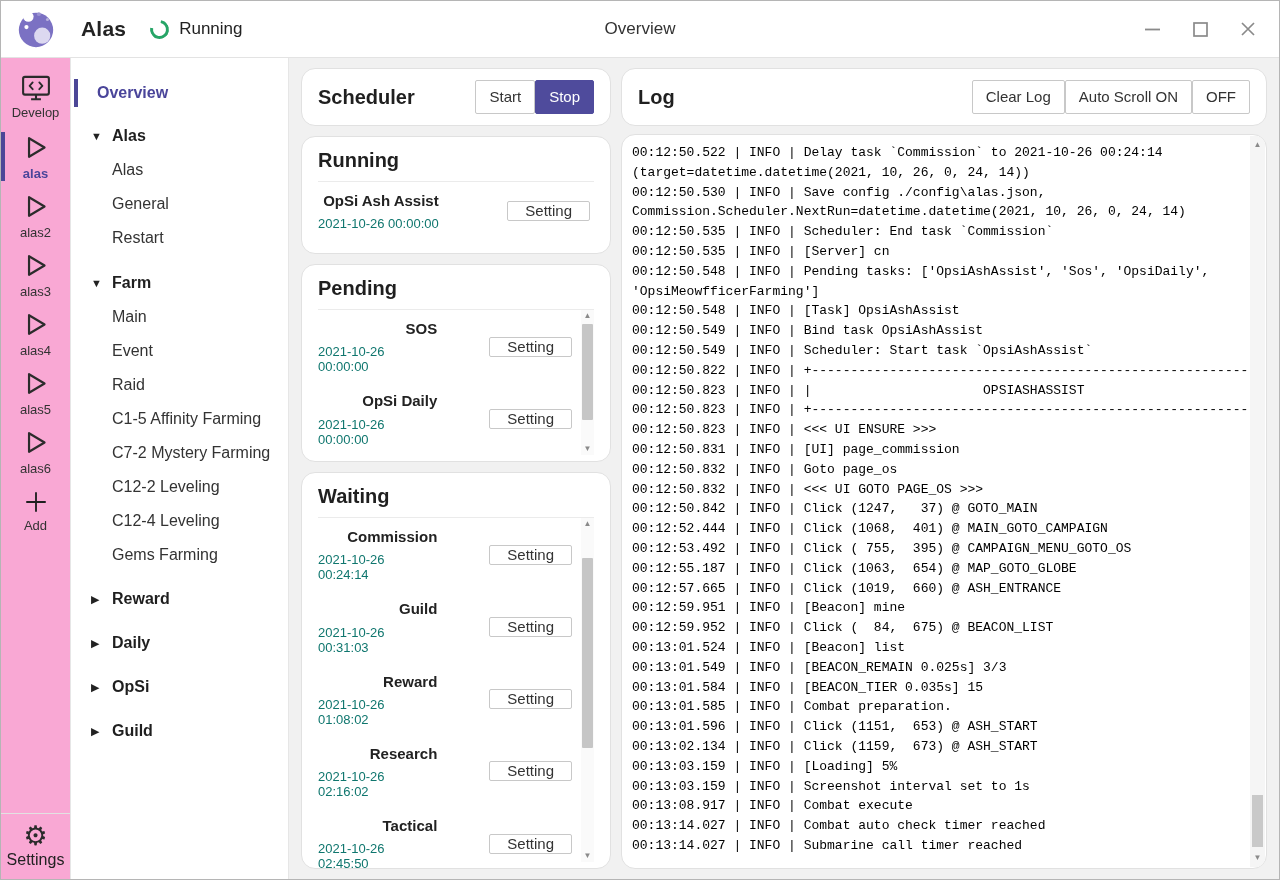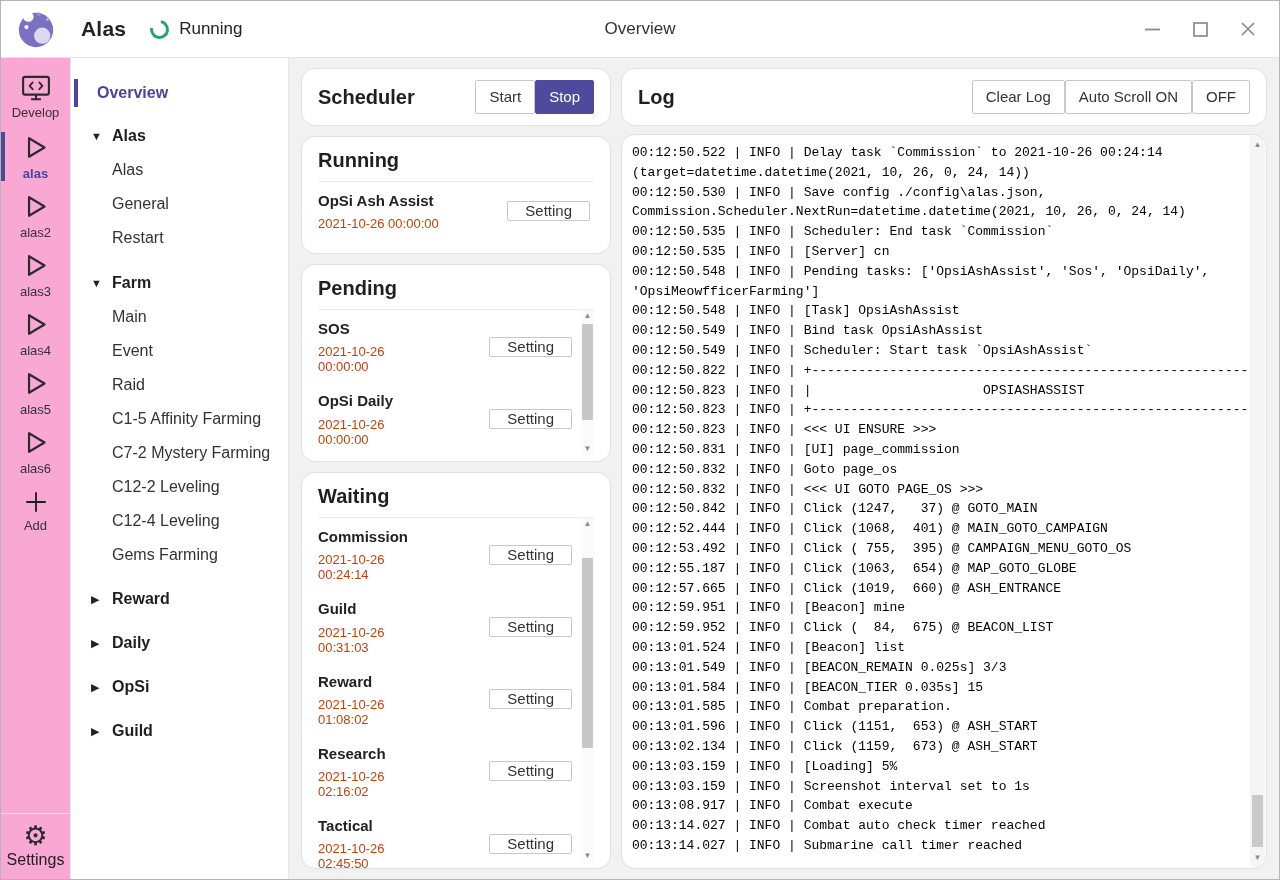--- a/index.html
+++ b/index.html
@@ -52,22 +52,22 @@
   .bar-title { font-size:20px; font-weight:600; color:#1f1f1f; }
   .btn-group { display:flex; gap:0; }
   .btn { font-family:inherit; font-size:15px; color:#333; background:#fff; border:1px solid #c8c8c8; border-radius:2px; padding:7px 13px; line-height:1.2; cursor:default; white-space:nowrap; }
   .btn.primary { background:#4f4b9c; border-color:#4f4b9c; color:#fff; }
 
   .section-card { padding:12px 16px 0 16px; position:relative; overflow:hidden; display:flex; flex-direction:column; }
   .section-title { font-size:20px; font-weight:600; color:#1f1f1f; padding-bottom:9px; border-bottom:1px solid #ebebeb; }
   .task-list { position:relative; overflow:hidden; flex:1; }
   .task-row { display:flex; align-items:center; justify-content:space-between; padding:9px 0 8px 0; }
   .task-info { min-width:0; padding-right:8px; }
-  .task-name { font-size:15px; font-weight:600; color:#222; line-height:1.35; }
-  .task-time { font-size:13px; color:#c2410c; margin-top:5px; }
+  .task-name { font-size:15px; font-weight:600; color:#222; line-height:1.35;text-align:right; }
+  .task-time { font-size:13px; color:#0f766e; margin-top:5px; }
   .task-row .btn { margin-right:22px; padding:0 17px;margin-left:44px; }
 
   .card-running { flex:0 0 118px; }
   .card-pending { flex:0 0 198px; }
   .card-waiting { flex:1; min-height:0; }
 
   
   .fakebar { position:absolute; top:0; bottom:6px; right:0; width:13px; background:#fafafa; }
   .fakebar .arr { position:absolute; left:0; right:0; text-align:center; font-size:8px; color:#8a8a8a; height:12px; line-height:12px; }
   .fakebar .arr.up { top:0; }

